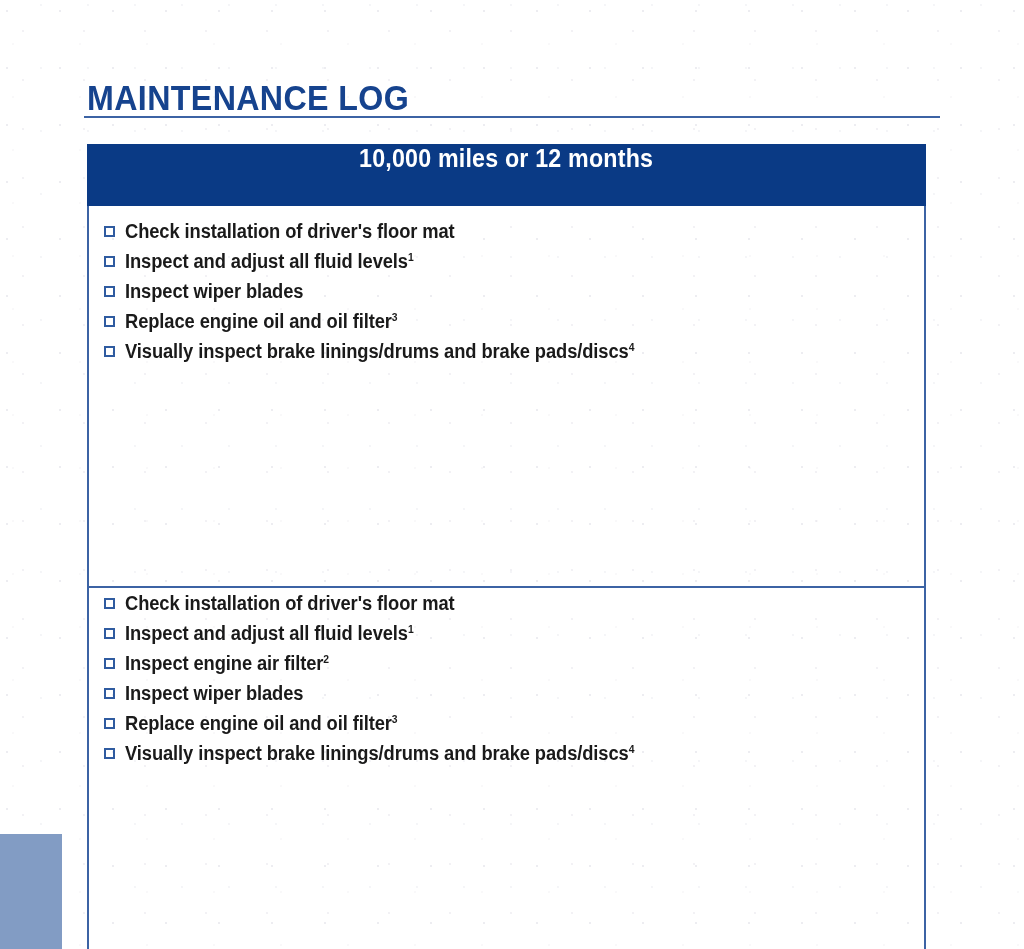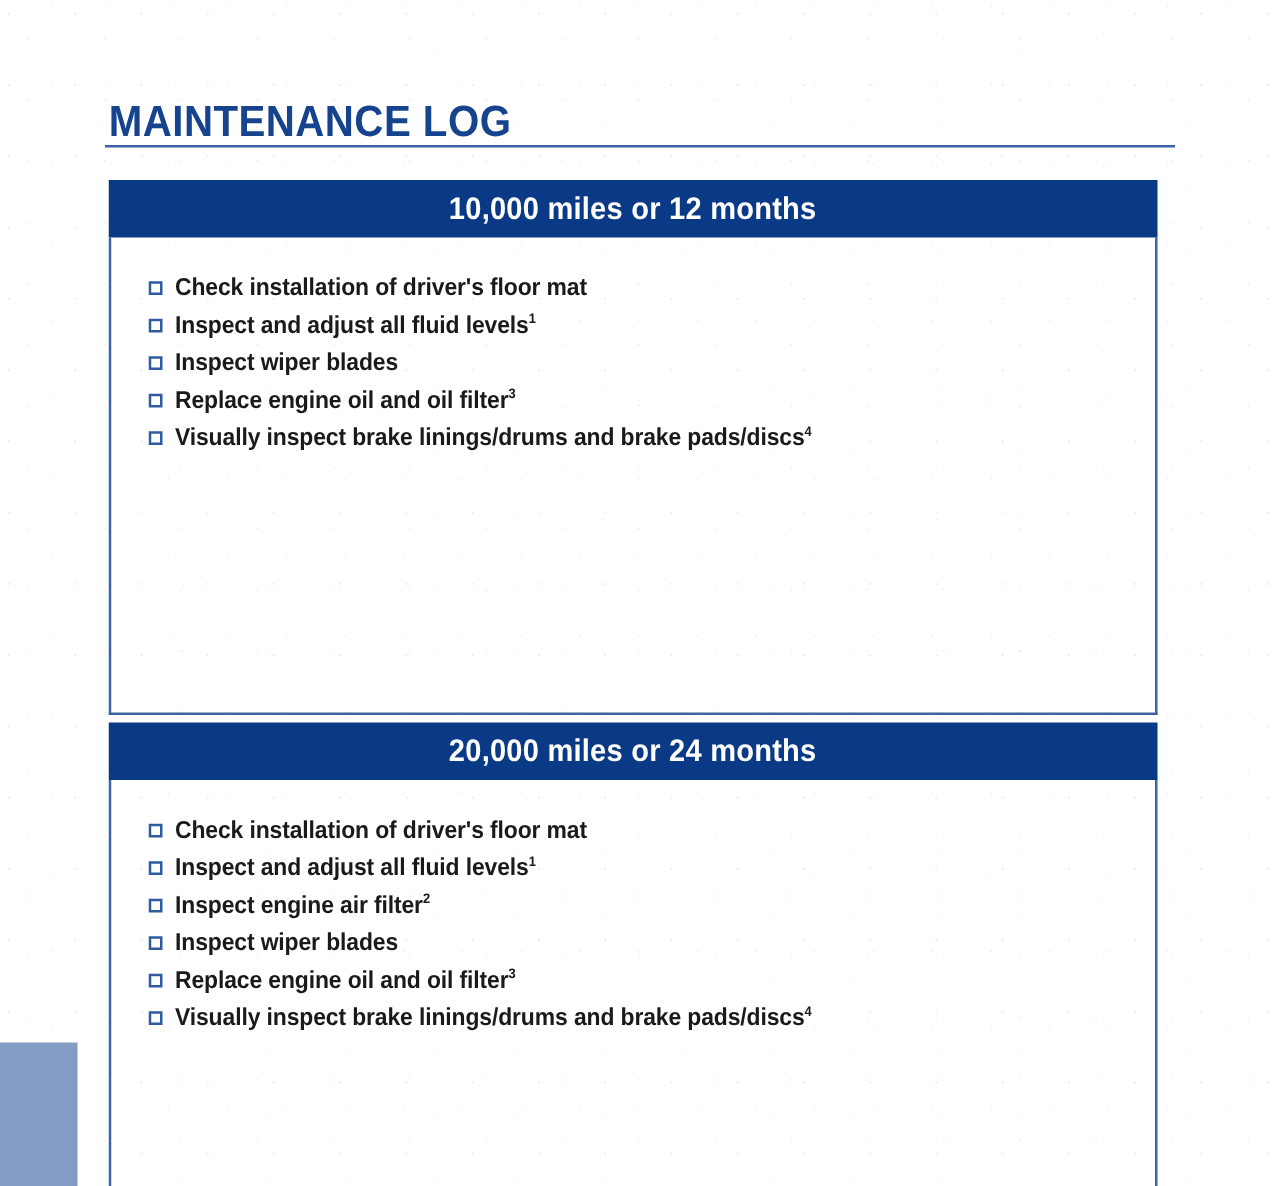--- a/index.html
+++ b/index.html
@@ -70,24 +70,24 @@
   
   .section {
     position: absolute;
     left: 87px;
     width: 839px;
   }
   .section-1 { top: 144px; }
   .section-2 { top: 578px; }
 
   .section-header {
-    height: 46px;
+    height: 62px;
     background: #0A3A85;
     display: flex;
-    align-items: center;
+    align-items: flex-start;
     justify-content: center;
     box-sizing: border-box;
   }
   .section-header-text {
     font-family: "Liberation Sans Narrow", "Liberation Sans", sans-serif;
     font-size: 25px;
     font-weight: bold;
     color: #ffffff;
     letter-spacing: 0.2px;
     transform: scaleX(0.93);
@@ -101,21 +101,21 @@
     box-sizing: border-box;
     background: transparent;
     padding: 10px 0 0 0;
   }
   .section-1 .section-body { height: 382px; }
   .section-2 .section-body { height: 371px; border-bottom: none; }
 
   
   .checklist {
     list-style: none;
-    margin: 15px;
+    margin: 0;
     padding: 0 0 0 15px;
   }
   .check-item {
     display: flex;
     align-items: center;
     height: 30px;
   }
   .checkbox {
     width: 11px;
     height: 11px;
@@ -207,23 +207,20 @@
         <li class="check-item">
           <span class="checkbox"></span>
           <span class="check-label"><span>Visually inspect brake linings/drums and brake pads/discs</span><sup>4</sup></span>
         </li>
       </ul>
 
     </div>
   </div>
 
   <div class="section section-2">
-    <div class="section-header">
-      <span class="section-header-text">20,000 miles or 24 months</span>
-    </div>
     <div class="section-body">
       <ul class="checklist">
         <li class="check-item">
           <span class="checkbox"></span>
           <span class="check-label"><span>Check installation of driver's floor mat</span><sup></sup></span>
         </li>
         <li class="check-item">
           <span class="checkbox"></span>
           <span class="check-label"><span>Inspect and adjust all fluid levels</span><sup>1</sup></span>
         </li>

